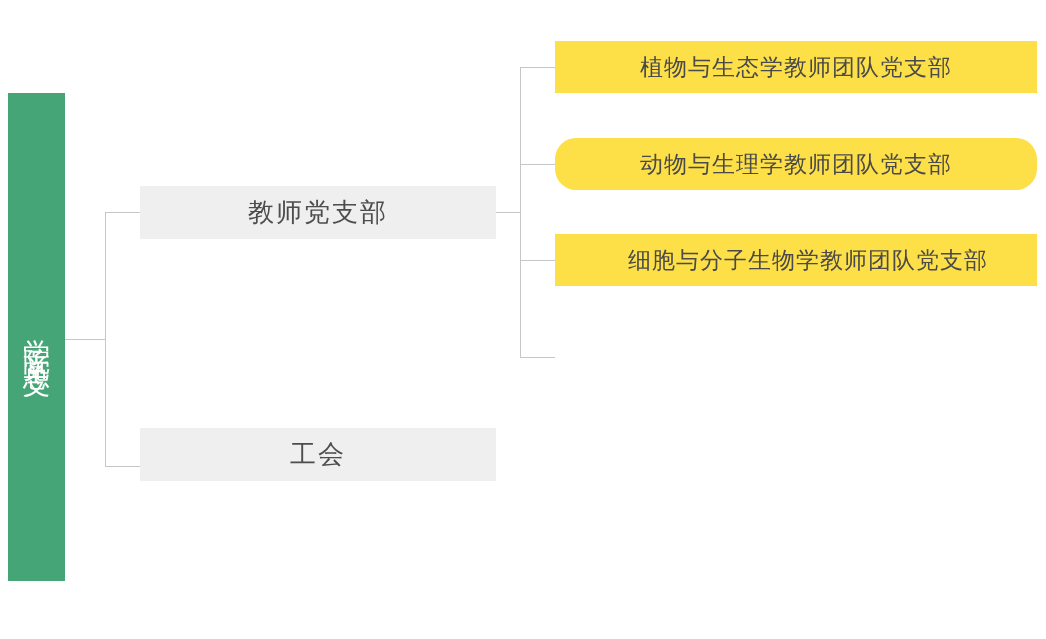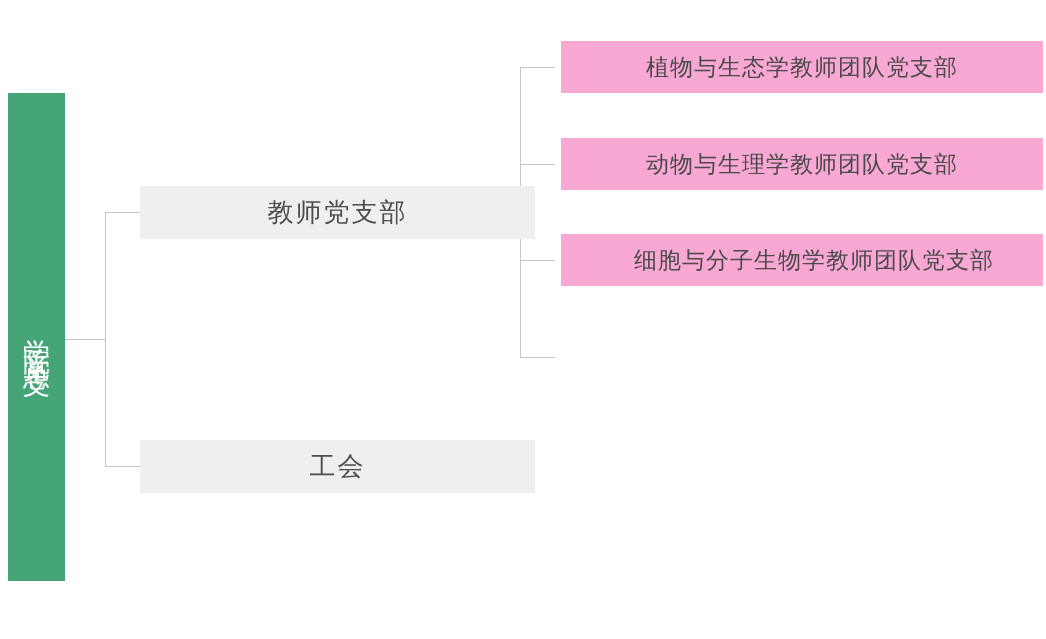--- a/index.html
+++ b/index.html
@@ -30,42 +30,41 @@
     background: #46a577;
     color: #ffffff;
     writing-mode: vertical-rl;
     text-orientation: upright;
     font-size: 27px;
     letter-spacing: 8px;
     text-align: center;
   }
   .mid-node {
     left: 140px;
-    width: 395px;
+    width: 356px;
     height: 53px;
     background: #efefef;
     color: #4d4d4d;
     font-size: 26px;
     letter-spacing: 2px;
   }
   .mid-node.teacher { top: 186px; }
-  .mid-node.union   { top: 440px; }
+  .mid-node.union   { top: 428px; }
   .leaf-node {
     left: 555px;
     width: 482px;
     height: 52px;
-    background: #f9a8d4;
+    background: #fde047;
     color: #4a4a4a;
     font-size: 23px;
     font-weight: 500;
     letter-spacing: 1px;
-    margin-left: 6px;
   }
   .leaf-node.l1 { top: 41px; }
-  .leaf-node.l2 { top: 138px; }
+  .leaf-node.l2 { top: 138px; border-radius: 21px; }
   .leaf-node.l3 { top: 234px; padding-left: 24px; }
   .leaf-node.l4 { top: 331px; }
   .line {
     position: absolute;
     background: #c6c6c6;
   }
   .line.h { height: 1px; }
   .line.v { width: 1px; }
   
   .ln-root        { left: 65px;  top: 339px; width: 41px; }

